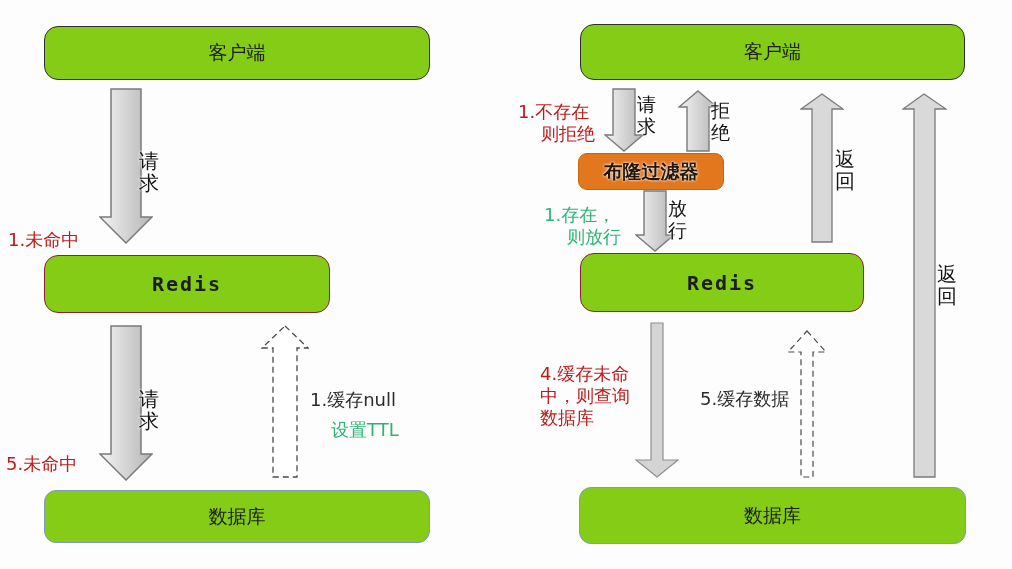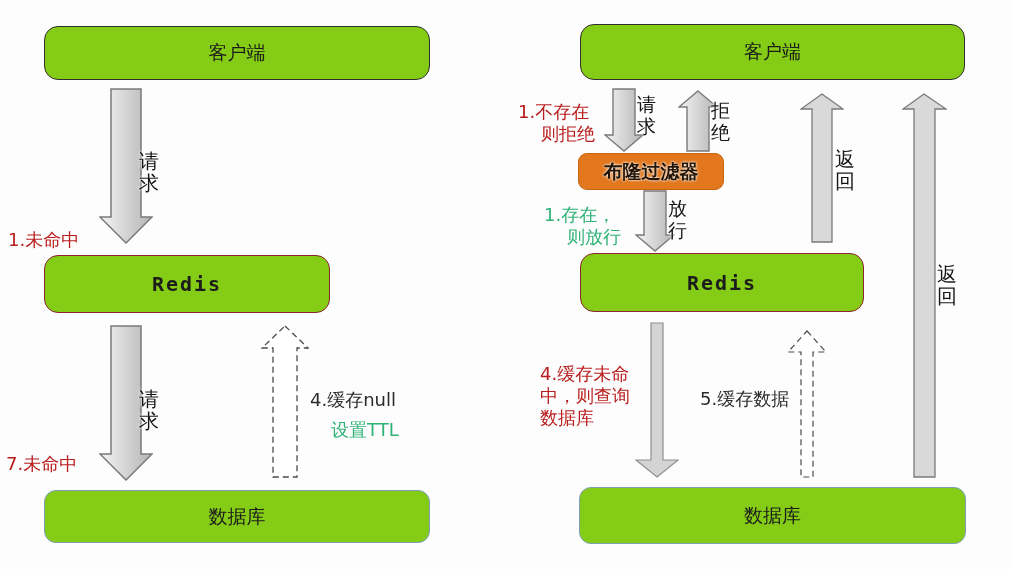--- a/index.html
+++ b/index.html
@@ -70,26 +70,26 @@
   <div class="note red" style="left:8px;top:216px;margin-top:13px;">1.未命中</div>
 
   <div class="box redis" style="left:44px;top:255px;width:286px;height:58px;">
     <span>Redis</span>
   </div>
 
   <svg class="arrow" style="left:99px;top:325px;" width="54" height="156">
     <polygon points="12,1 42,1 42,129 53,129 27,155 1,129 12,129" fill="url(#gradH)" stroke="#7a7a7a" stroke-width="1.5"></polygon>
   </svg>
   <div class="vlabel" style="left:115px;top:388px;">请求</div>
-  <div class="note red" style="left:6px;top:453px;">7.未命中</div>
+  <div class="note red" style="left:6px;top:453px;">5.未命中</div>
 
   <svg class="arrow" style="left:261px;top:325px;" width="48" height="153">
     <polygon points="24,1 47,23 36,23 36,152 12,152 12,23 1,23" fill="#ffffff" stroke="#4a4a4a" stroke-width="1.3" stroke-dasharray="6,4"></polygon>
   </svg>
-  <div class="note dark" style="left:310px;top:389px;">4.缓存null</div>
+  <div class="note dark" style="left:310px;top:389px;">1.缓存null</div>
   <div class="note green" style="left:331px;top:419px;">设置TTL</div>
 
   <div class="box db" style="left:44px;top:490px;width:386px;height:53px;">
     <span>数据库</span>
   </div>
 
   <div class="box client" style="left:580px;top:24px;width:385px;height:56px;">
     <span>客户端</span>
   </div>
 

